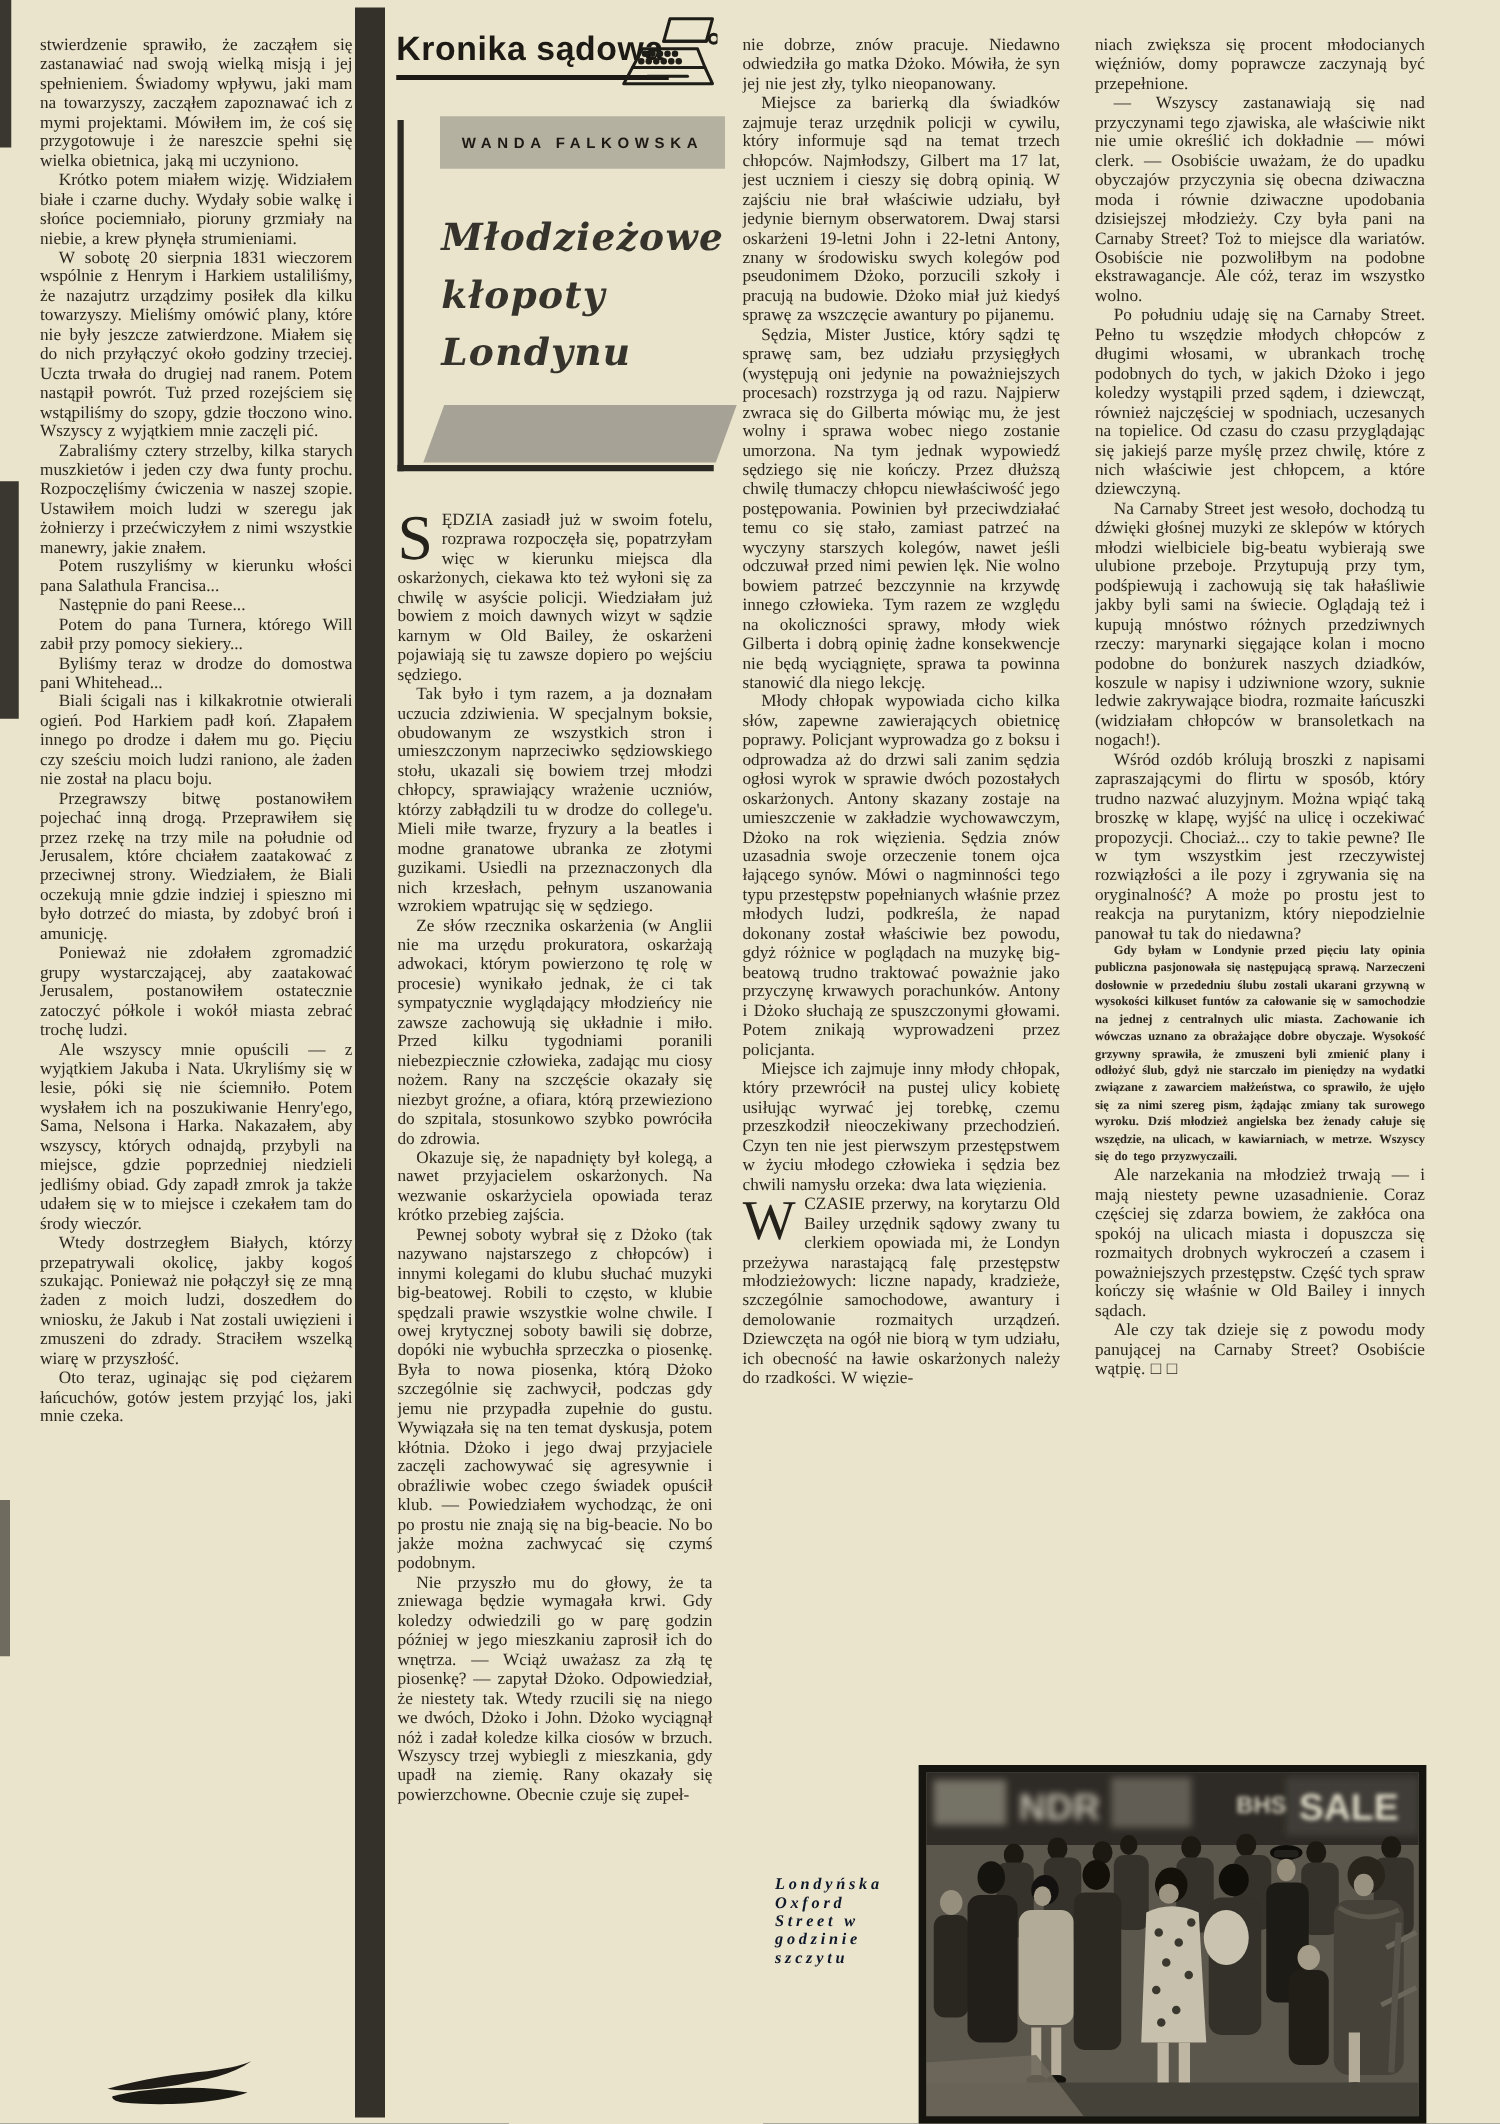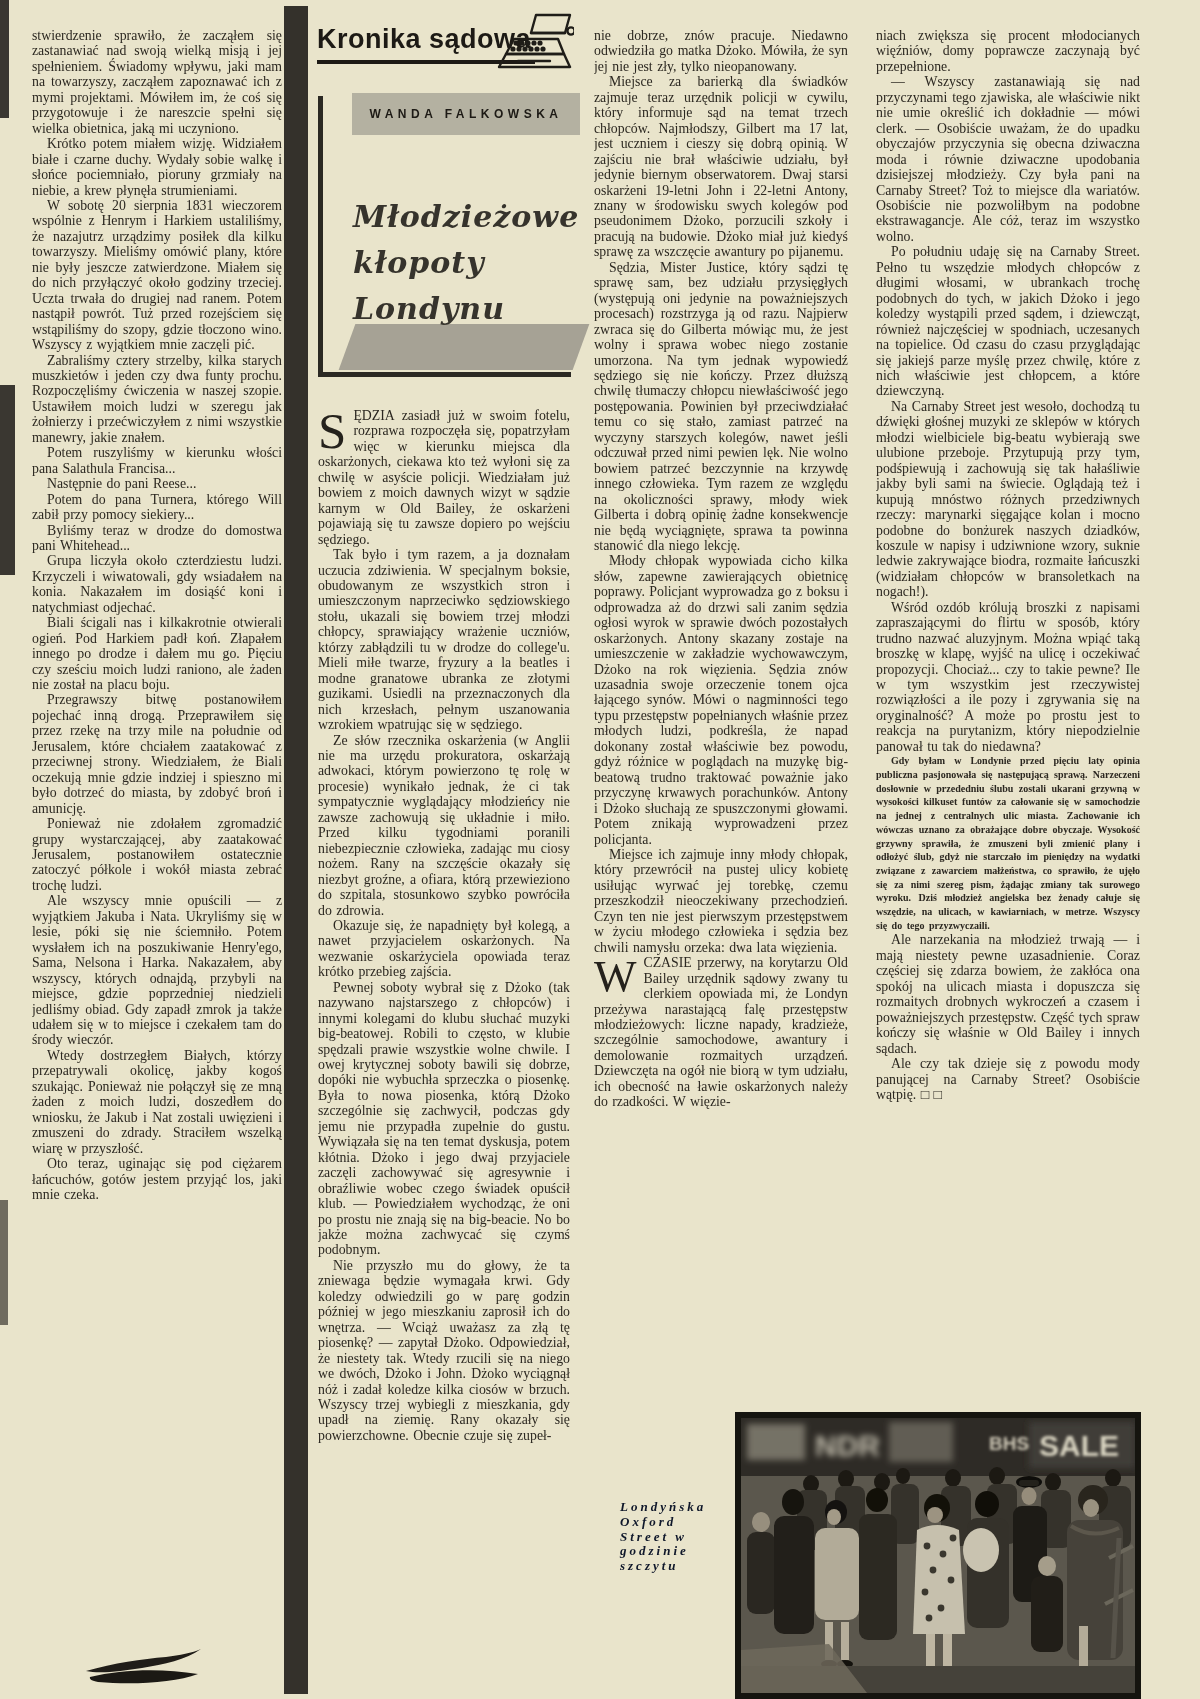--- a/index.html
+++ b/index.html
@@ -30,21 +30,21 @@
        border-bottom:4px solid #1d1a15;padding:0 4px 5px 0;}
   .typewriter{position:absolute;left:492px;top:12px;width:82px;height:70px;}
   .author-bar{position:absolute;left:352px;top:93px;width:228px;height:42px;background:#b4b1a1;
        font-family:"Liberation Sans",sans-serif;font-weight:bold;font-size:12px;letter-spacing:4.5px;
        color:#1d1a15;display:flex;align-items:center;justify-content:center;white-space:nowrap;}
   .title-frame{position:absolute;left:318px;top:96px;width:248px;height:276px;
        border-left:5px solid #2b2923;border-bottom:5px solid #2b2923;}
   .title-shelf{position:absolute;left:24px;right:-10px;bottom:2px;height:46px;background:#a6a295;
        transform:skewX(-20deg);}
   .article-title{position:absolute;left:30px;top:72px;font-family:"DejaVu Serif",serif;
-       font-style:italic;font-weight:bold;font-size:30px;line-height:46px;letter-spacing:1px;color:#36332c;margin-top:26px;}
+       font-style:italic;font-weight:bold;font-size:30px;line-height:46px;letter-spacing:1px;color:#36332c;}
 
   
   .caption{position:absolute;left:620px;top:1500px;width:108px;font-style:italic;font-weight:bold;
        font-size:13px;line-height:14.8px;letter-spacing:3px;color:#0f172a;}
   .photo{position:absolute;left:735px;top:1412px;width:394px;height:275px;
        border:6px solid #15140f;background:#57534a;}
   .brush{position:absolute;left:80px;top:1645px;width:125px;height:45px;}
 </style>
 </head>
 <body>
@@ -59,21 +59,20 @@
 
   <div class="col col1 plist cont">
       <p>stwierdzenie sprawiło, że zacząłem się zastanawiać nad swoją wielką misją i jej spełnieniem. Świadomy wpływu, jaki mam na towarzyszy, zacząłem zapoznawać ich z mymi projektami. Mówiłem im, że coś się przygotowuje i że nareszcie spełni się wielka obietnica, jaką mi uczyniono.</p>
       <p>Krótko potem miałem wizję. Widziałem białe i czarne duchy. Wydały sobie walkę i słońce pociemniało, pioruny grzmiały na niebie, a krew płynęła strumieniami.</p>
       <p>W sobotę 20 sierpnia 1831 wieczorem wspólnie z Henrym i Harkiem ustaliliśmy, że nazajutrz urządzimy posiłek dla kilku towarzyszy. Mieliśmy omówić plany, które nie były jeszcze zatwierdzone. Miałem się do nich przyłączyć około godziny trzeciej. Uczta trwała do drugiej nad ranem. Potem nastąpił powrót. Tuż przed rozejściem się wstąpiliśmy do szopy, gdzie tłoczono wino. Wszyscy z wyjątkiem mnie zaczęli pić.</p>
       <p>Zabraliśmy cztery strzelby, kilka starych muszkietów i jeden czy dwa funty prochu. Rozpoczęliśmy ćwiczenia w naszej szopie. Ustawiłem moich ludzi w szeregu jak żołnierzy i przećwiczyłem z nimi wszystkie manewry, jakie znałem.</p>
       <p>Potem ruszyliśmy w kierunku włości pana Salathula Francisa...</p>
       <p>Następnie do pani Reese...</p>
       <p>Potem do pana Turnera, którego Will zabił przy pomocy siekiery...</p>
       <p>Byliśmy teraz w drodze do domostwa pani Whitehead...</p>
-      <p>Grupa liczyła około czterdziestu ludzi. Krzyczeli i wiwatowali, gdy wsiadałem na konia. Nakazałem im dosiąść koni i natychmiast odjechać.</p>
       <p>Biali ścigali nas i kilkakrotnie otwierali ogień. Pod Harkiem padł koń. Złapałem innego po drodze i dałem mu go. Pięciu czy sześciu moich ludzi raniono, ale żaden nie został na placu boju.</p>
       <p>Przegrawszy bitwę postanowiłem pojechać inną drogą. Przeprawiłem się przez rzekę na trzy mile na południe od Jerusalem, które chciałem zaatakować z przeciwnej strony. Wiedziałem, że Biali oczekują mnie gdzie indziej i spieszno mi było dotrzeć do miasta, by zdobyć broń i amunicję.</p>
       <p>Ponieważ nie zdołałem zgromadzić grupy wystarczającej, aby zaatakować Jerusalem, postanowiłem ostatecznie zatoczyć półkole i wokół miasta zebrać trochę ludzi.</p>
       <p>Ale wszyscy mnie opuścili — z wyjątkiem Jakuba i Nata. Ukryliśmy się w lesie, póki się nie ściemniło. Potem wysłałem ich na poszukiwanie Henry'ego, Sama, Nelsona i Harka. Nakazałem, aby wszyscy, których odnajdą, przybyli na miejsce, gdzie poprzedniej niedzieli jedliśmy obiad. Gdy zapadł zmrok ja także udałem się w to miejsce i czekałem tam do środy wieczór.</p>
       <p>Wtedy dostrzegłem Białych, którzy przepatrywali okolicę, jakby kogoś szukając. Ponieważ nie połączył się ze mną żaden z moich ludzi, doszedłem do wniosku, że Jakub i Nat zostali uwięzieni i zmuszeni do zdrady. Straciłem wszelką wiarę w przyszłość.</p>
       <p>Oto teraz, uginając się pod ciężarem łańcuchów, gotów jestem przyjąć los, jaki mnie czeka.</p>
     </div>
 
   <svg class="brush" viewBox="0 0 125 45">
     <path d="M6 26 C 34 18, 62 14, 86 12 C 100 10, 112 8, 121 4 C 106 15, 84 19, 62 23 C 42 26, 20 29, 6 26 Z" fill="#201d18"></path>

